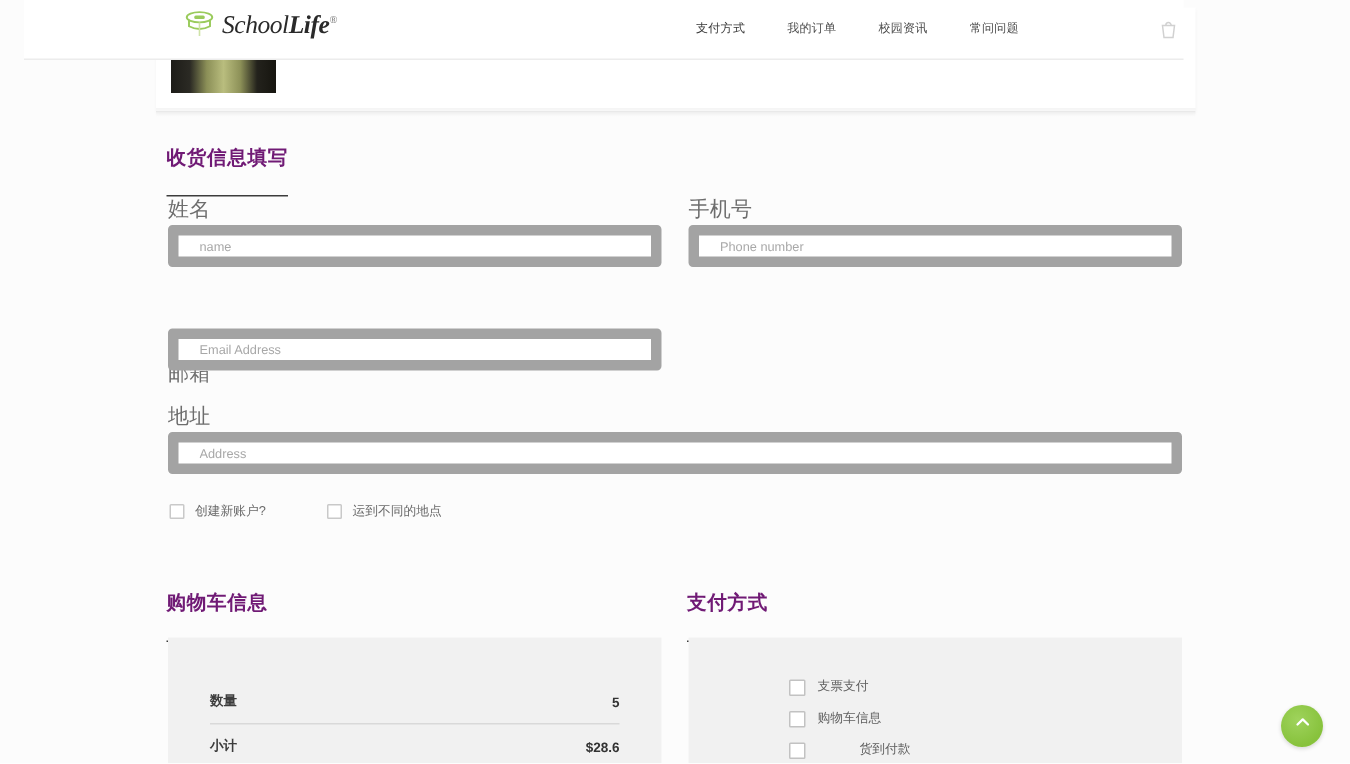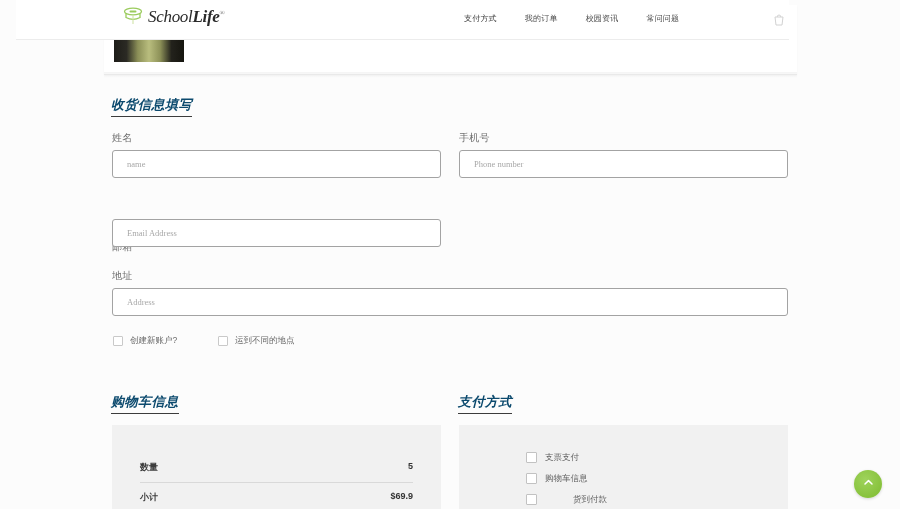--- a/index.html
+++ b/index.html
@@ -133,47 +133,46 @@
     opacity: .9;
   }
 
   
   .content { position: absolute; left: 0; top: 0; width: 900px; }
 
   .section-title {
     position: absolute;
     font-size: 13px;
     font-weight: bold;
-    color: #0c4a6e;
+    color: #701a75;
     border-bottom: 1px solid #3c3c3c;
-    padding-bottom: 2px;
+    padding-bottom: 16px;
     letter-spacing: .5px;
-    font-style: italic;
   }
   #t-ship  { left: 111px; top: 96px; }
   #t-cart  { left: 111px; top: 393px; }
   #t-pay   { left: 458px; top: 393px; }
 
   .field-label {
     position: absolute;
-    font-size: 10px;
+    font-size: 14px;
     color: #6d6d6d;
     letter-spacing: .2px;
     text-align: right;
   }
   .input-box {
     position: absolute;
     background: #ffffff;
-    border: 1px solid #a3a3a3;
+    border: 7px solid #a3a3a3;
     border-radius: 3px;
     font-size: 8.5px;
     color: #575757;
     padding: 0 14px;
     outline: none;
-    font-family: Liberation Serif, serif;
+    font-family: Liberation Sans, sans-serif;
   }
   .input-box::placeholder { color: #a8a8a8; }
 
   #lbl-name   { left: 112px; top: 131px; }
   #in-name    { left: 112px; top: 150px; width: 329px; height: 28px; }
   #lbl-phone  { left: 459px; top: 131px; }
   #in-phone   { left: 459px; top: 150px; width: 329px; height: 28px; }
   #lbl-email  { left: 112px; top: 204px; margin-top: 36px; }
   #in-email   { left: 112px; top: 219px; width: 329px; height: 28px; }
   #lbl-addr   { left: 112px; top: 269px; }
@@ -207,37 +206,37 @@
     background: #f1f1f1;
   }
   #panel-cart { left: 112px; top: 425px; width: 329px; height: 84px; }
   #panel-pay  { left: 459px; top: 425px; width: 329px; height: 84px; }
 
   .cart-row {
     position: absolute;
     left: 28px; width: 273px;
     display: flex;
     justify-content: space-between;
-    align-items: flex-start;
+    align-items: center;
     font-size: 9px;
     font-weight: bold;
     color: #3d3d3d;
   }
   .cart-row .v { font-weight: bold; color: #333; }
   .cart-divider {
     position: absolute;
     left: 28px; width: 273px; height: 1px;
     background: #d9d9d9;
   }
 
   .pay-opt {
     position: absolute;
     left: 28px;
     display: flex;
-    align-items: flex-start;
+    align-items: center;
     gap: 8px;
     cursor: pointer;
     padding-left: 39px;
   }
   .pay-opt .chk-box { width: 11px; height: 11px; border-color: #c2c2c2; }
   .pay-opt .chk-label { font-size: 8.5px; color: #616161; }
 
   
   .scroll-top {
     position: absolute;
@@ -322,21 +321,21 @@
 
     <div class="section-title" id="t-cart">购物车信息</div>
     <div class="panel" id="panel-cart">
       <div class="cart-row" style="top:36px;">
         <span>数量</span>
         <span class="v">5</span>
       </div>
       <div class="cart-divider" style="top:57px;"></div>
       <div class="cart-row" style="top:66px;">
         <span>小计</span>
-        <span class="v">$69.9</span>
+        <span class="v">$28.6</span>
       </div>
     </div>
 
     <div class="section-title" id="t-pay">支付方式</div>
     <div class="panel" id="panel-pay">
       <div class="pay-opt" style="top:27px;">
         <span class="chk-box"></span>
         <span class="chk-label">支票支付</span>
       </div>
       <div class="pay-opt" style="top:48px;">

